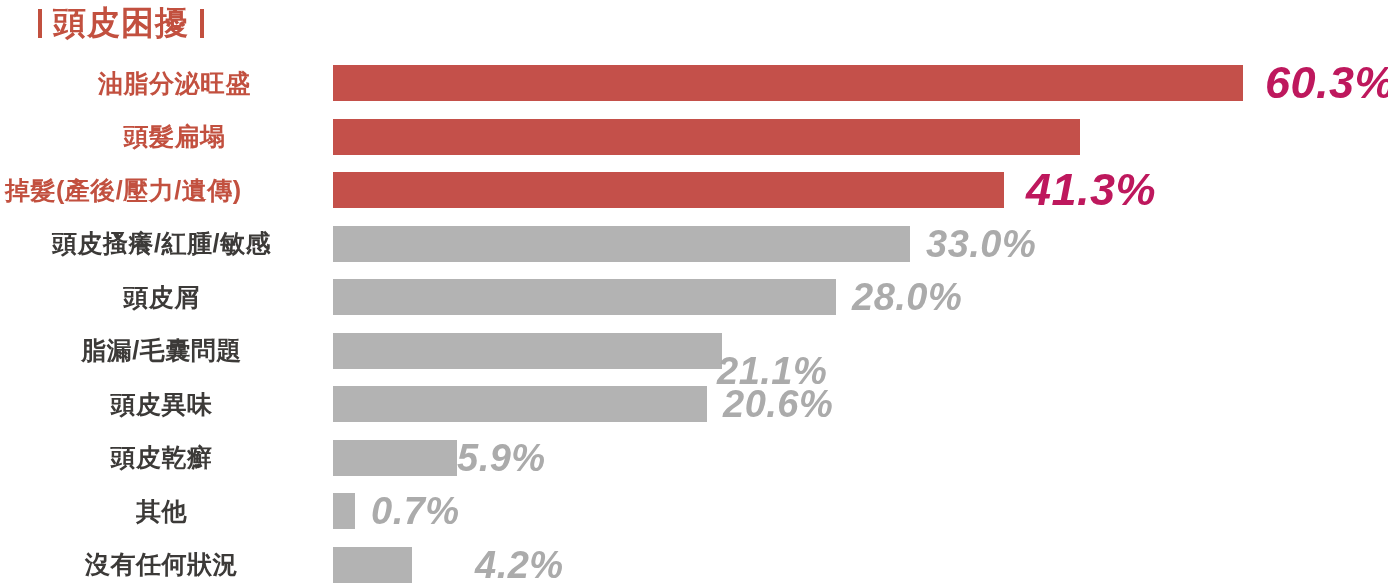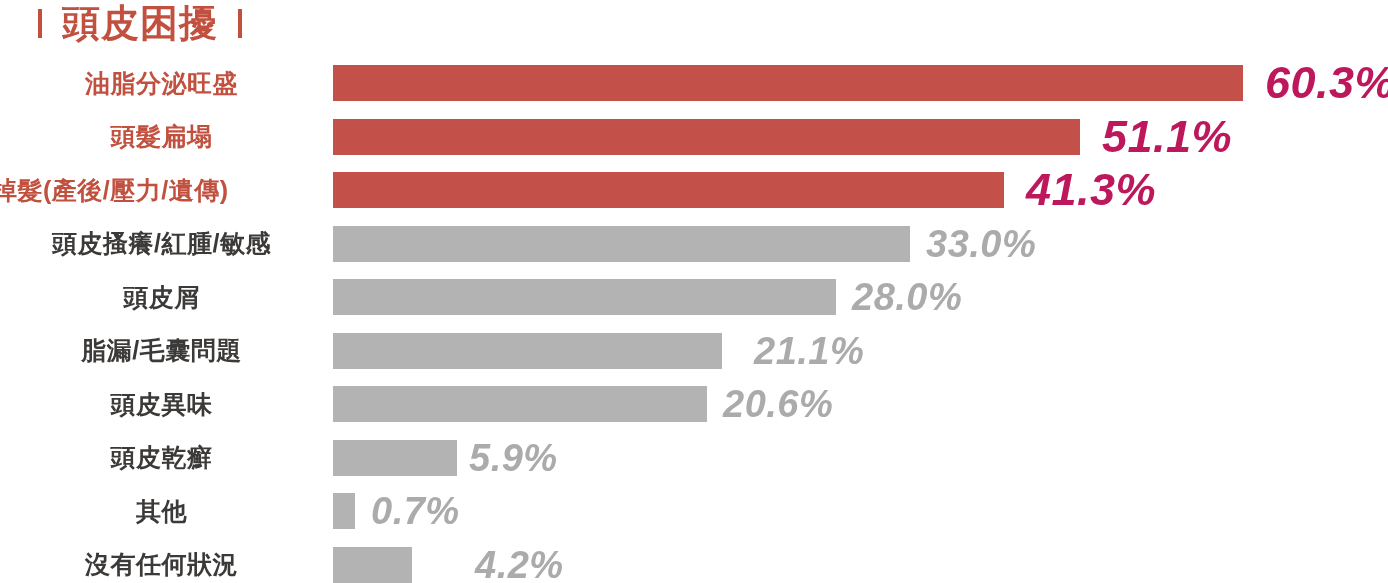--- a/index.html
+++ b/index.html
@@ -21,26 +21,27 @@
   }
 
   
   .chart-title {
     position: absolute;
     left: 38px;
     top: 0px;
     height: 46px;
     display: flex;
     align-items: center;
-    gap: 20px;
+    gap: 11px;
     color: #C2503F;
-    font-size: 38px;
+    font-size: 33px;
     font-weight: bold;
     letter-spacing: 1px;
     white-space: nowrap;
+    font-family: Liberation Serif, serif;
   }
   .title-rule {
     display: inline-block;
     width: 4px;
     height: 29px;
     background: #C2503F;
     flex: 0 0 auto;
   }
   .title-text {
     line-height: 1;
@@ -70,20 +71,21 @@
     align-items: center;
     justify-content: center;
     font-size: 25px;
     font-weight: bold;
     white-space: nowrap;
     color: #3C3A38;
     letter-spacing: 0.5px;
   }
   .bar-row.highlight .row-label {
     color: #C2503F;
+    margin-left: 13px;
   }
   
   .row-label.overflow {
     justify-content: flex-start;
     left: -8px;
     width: 331px;
   }
 
   .bar-track {
     position: absolute;
@@ -134,21 +136,20 @@
         <div class="row-label">油脂分泌旺盛</div>
         <div class="bar-track">
           <div class="bar" style="width: 910px;"></div>
           <div class="bar-value" style="left: 932px;">60.3%</div>
         </div>
       </div>
       <div class="bar-row highlight">
         <div class="row-label">頭髮扁塌</div>
         <div class="bar-track">
           <div class="bar" style="width: 747px;"></div>
-          <div class="bar-value" style="left: 769px;">51.1%</div>
         </div>
       </div>
       <div class="bar-row highlight">
         <div class="row-label overflow">掉髮(產後/壓力/遺傳)</div>
         <div class="bar-track">
           <div class="bar" style="width: 671px;"></div>
           <div class="bar-value" style="left: 693px;">41.3%</div>
         </div>
       </div>
       <div class="bar-row">
@@ -162,35 +163,35 @@
         <div class="row-label">頭皮屑</div>
         <div class="bar-track">
           <div class="bar" style="width: 503px;"></div>
           <div class="bar-value" style="left: 519px;">28.0%</div>
         </div>
       </div>
       <div class="bar-row">
         <div class="row-label">脂漏/毛囊問題</div>
         <div class="bar-track">
           <div class="bar" style="width: 389px;"></div>
-          <div class="bar-value" style="left: 421px;">21.1%</div>
+          <div class="bar-value" style="left: 384px; margin-top: 20px;">21.1%</div>
         </div>
       </div>
       <div class="bar-row">
         <div class="row-label">頭皮異味</div>
         <div class="bar-track">
           <div class="bar" style="width: 374px;"></div>
           <div class="bar-value" style="left: 390px;">20.6%</div>
         </div>
       </div>
       <div class="bar-row">
         <div class="row-label">頭皮乾癬</div>
         <div class="bar-track">
           <div class="bar" style="width: 124px;"></div>
-          <div class="bar-value" style="left: 136px;">5.9%</div>
+          <div class="bar-value" style="left: 124px;">5.9%</div>
         </div>
       </div>
       <div class="bar-row">
         <div class="row-label">其他</div>
         <div class="bar-track">
           <div class="bar" style="width: 22px;"></div>
           <div class="bar-value" style="left: 38px;">0.7%</div>
         </div>
       </div>
       <div class="bar-row">

